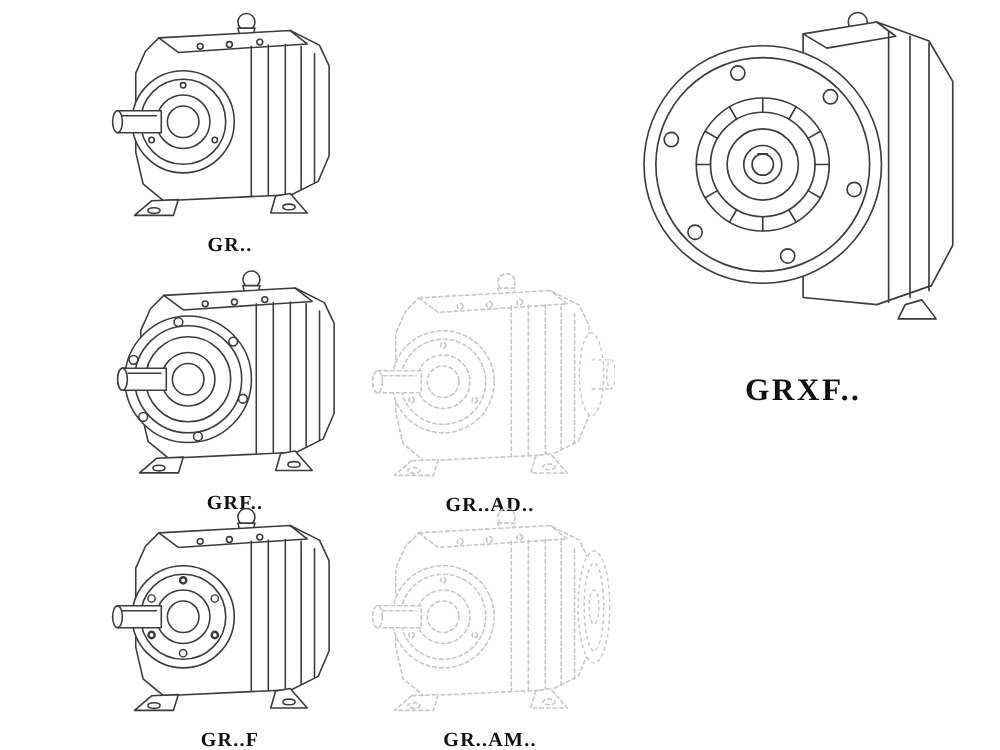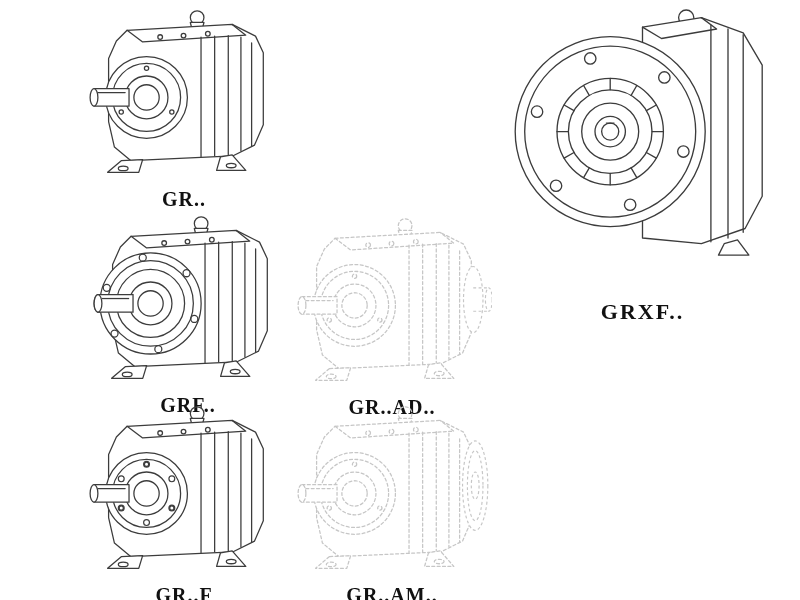--- a/index.html
+++ b/index.html
@@ -6,24 +6,24 @@
   body{
     width:800px;height:600px;background:#ffffff;position:relative;overflow:hidden;
     font-family:"Liberation Serif", serif;
   }
   .sheet{position:absolute;inset:0;width:800px;height:600px;background:#fff;}
   figure.fig{position:absolute;margin:0;display:flex;flex-direction:column;align-items:center;}
   .fig svg{display:block;}
   .solid{color:#3c3c3c;}
   .faded{color:#c6c6c6;}
   .cap{
-    font-weight:bold;color:#111111;font-size:20px;letter-spacing:1px;
+    font-weight:bold;color:#111111;font-size:16px;letter-spacing:1px;
     margin-top:4px;text-align:center;white-space:nowrap;
   }
-  .big .cap{font-size:22px;letter-spacing:2px;margin-top:38px;}
+  .big .cap{font-size:25px;letter-spacing:2px;margin-top:38px;}
   .defs{position:absolute;width:0;height:0;overflow:hidden;}
 </style>
 </head>
 <body>
 
 <svg class="defs" aria-hidden="true">
   <defs>
 
     <g id="gbx" fill="#fff" stroke="currentColor" stroke-width="1.3" stroke-linejoin="round" stroke-linecap="round">
       <circle cx="116" cy="14" r="7" fill="none"></circle>

